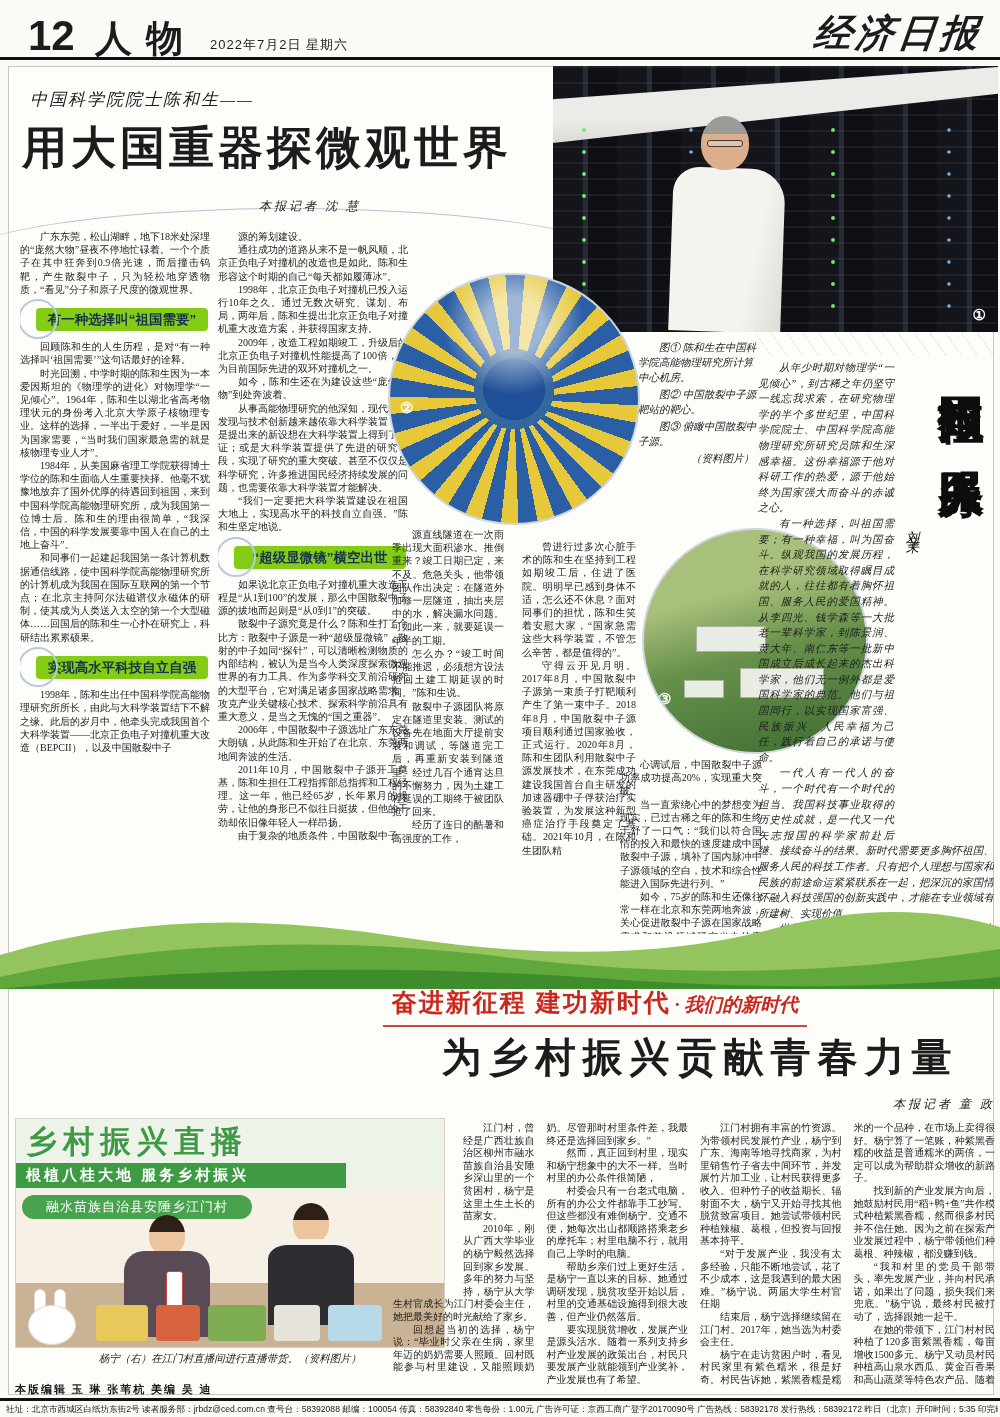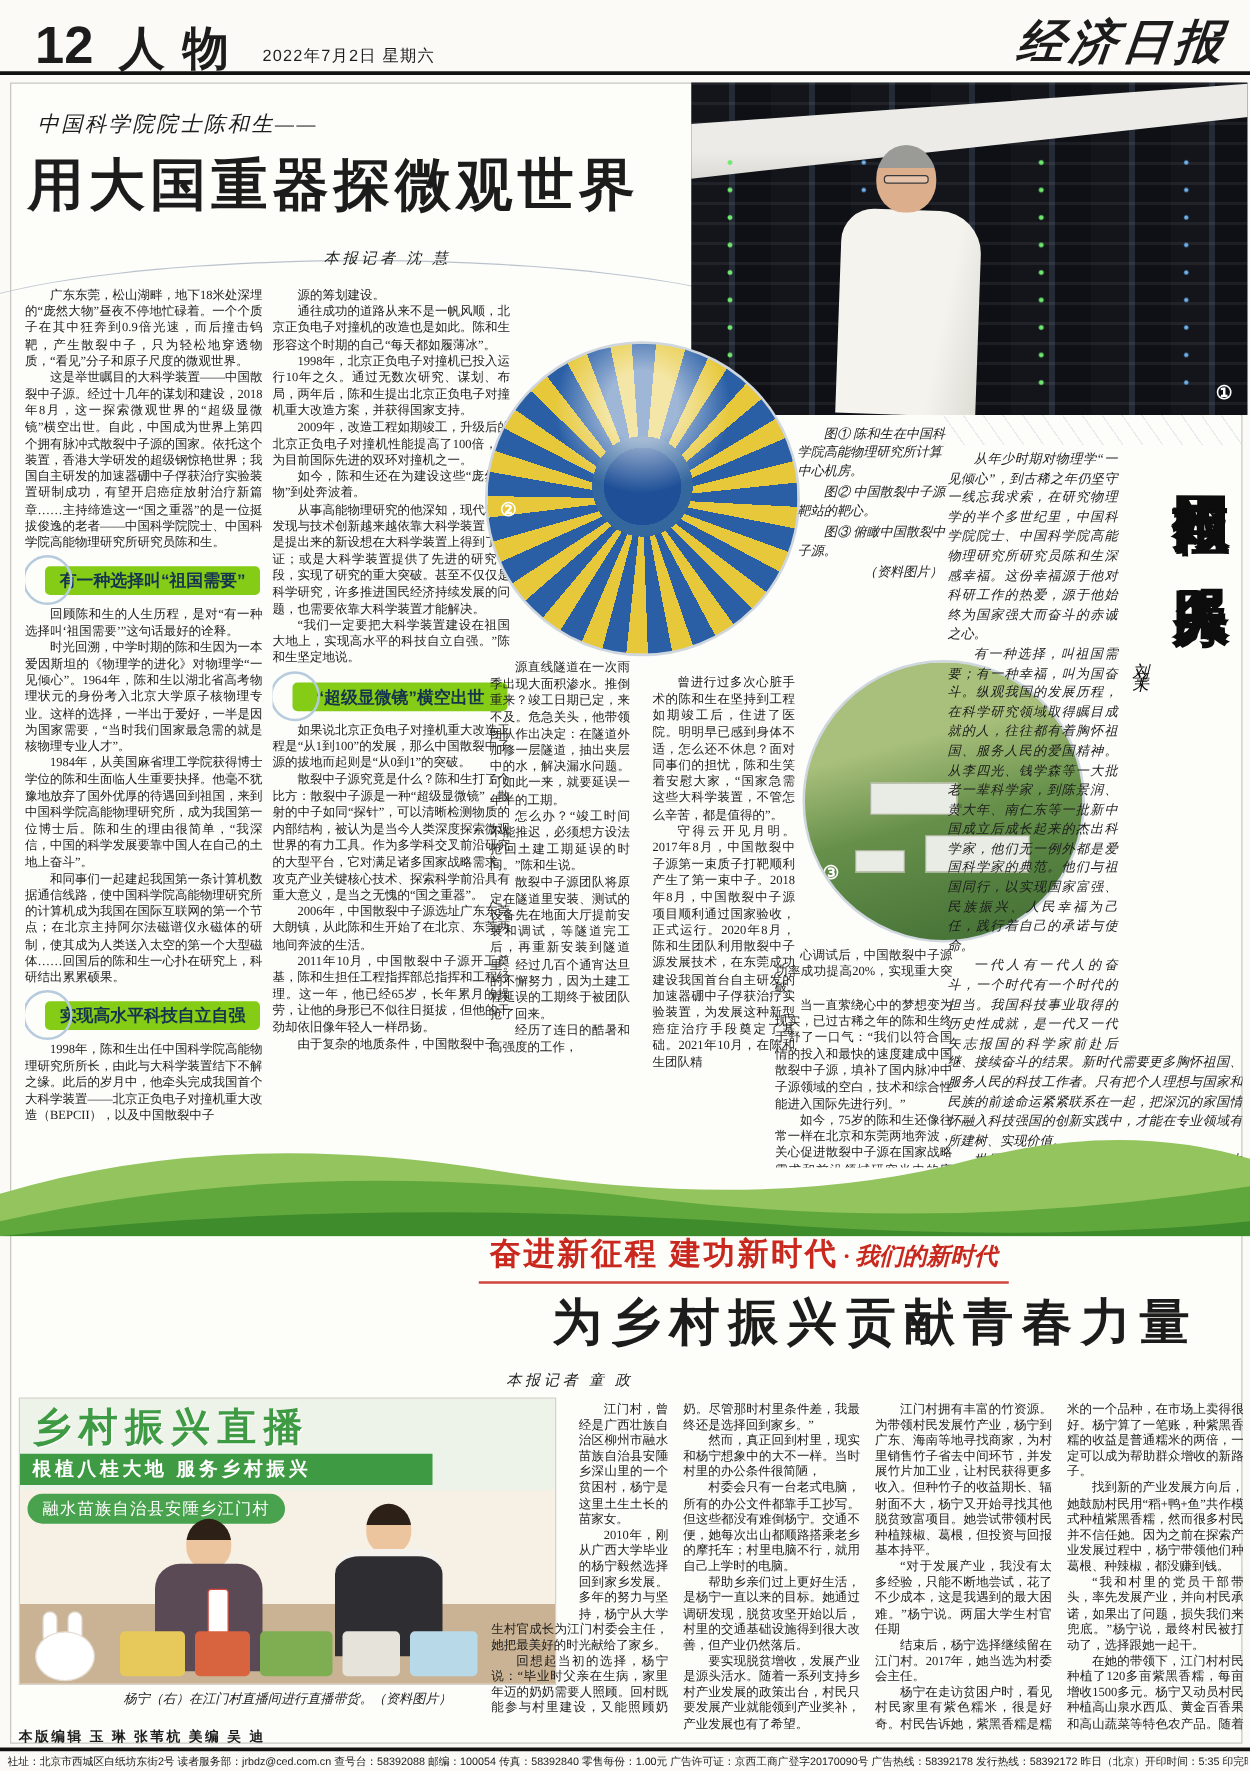--- a/index.html
+++ b/index.html
@@ -87,31 +87,31 @@
   .sidebar-text p{text-indent:2em;text-align:justify}
 
   
   .grass{left:0;top:893px;width:1000px;height:96px;z-index:5}
 
   
   .kicker2{left:383px;top:986px;width:424px;text-align:center;border-bottom:2px solid #d0483c;padding-bottom:6px;z-index:6}
   .k-main{font-family:"Liberation Sans",sans-serif;font-weight:900;font-size:25px;color:#c8281e;letter-spacing:2px}
   .k-sub{font-size:19px;color:#c8281e;font-style:italic;font-weight:bold}
   .headline2{left:405px;top:1030px;width:590px;text-align:center;font-size:40px;font-weight:900;letter-spacing:7px}
-  .byline2{left:405px;top:1096px;width:590px;text-align:left;font-size:12px;letter-spacing:3px;font-style:italic}
+  .byline2{left:405px;top:1096px;width:590px;text-align:right;font-size:12px;letter-spacing:3px;font-style:italic}
 
   
   .photo2{left:15px;top:1118px;width:430px;height:230px;overflow:hidden;border:1px solid #d5d2ca;
      background:linear-gradient(180deg,#eef3ea 0 32%,#f7f0e4 32% 72%,#c9b394 72%)}
   .bp-title{position:absolute;left:10px;top:2px;font-family:"Liberation Sans",sans-serif;font-weight:900;
      font-size:31px;color:#3f9a44;letter-spacing:6px;text-shadow:1px 1px 0 #fff}
   .bp-strip{position:absolute;left:0;top:44px;width:330px;background:#3f9a44;color:#fff;
      font-family:"Liberation Sans",sans-serif;font-weight:bold;font-size:15px;letter-spacing:3px;padding:3px 10px}
   .bp-pill{position:absolute;left:6px;top:76px;background:#49a24d;color:#fff;border-radius:14px;
-     font-size:13px;padding:3px 12px;letter-spacing:1px}
+     font-size:13px;padding:3px 24px;letter-spacing:1px}
   .person{position:absolute}
   .ph-head{width:36px;height:40px;border-radius:50% 50% 44% 44%;margin:0 auto;
      background:linear-gradient(180deg,#2c2017 0 42%,#ecc49e 42%)}
   .ph-body{width:86px;height:86px;border-radius:20px 20px 0 0;margin-top:-4px}
   .goods{position:absolute;bottom:6px;height:36px;border-radius:4px}
   .rabbit{position:absolute;left:10px;bottom:2px;width:52px;height:56px}
   .rb-ear{position:absolute;top:0;width:12px;height:26px;background:#fff;border:1px solid #e3dcd4;border-radius:8px}
   .rb-face{position:absolute;bottom:0;left:2px;width:48px;height:40px;background:#fff;border:1px solid #e3dcd4;border-radius:50%}
   .live-tag{position:absolute;left:150px;top:152px;width:17px;height:68px;background:#fff;border:1px solid #d0483c;
      color:#c8281e;font-size:10px;writing-mode:vertical-rl;text-orientation:upright;text-align:center;line-height:15px;border-radius:3px}
@@ -157,21 +157,20 @@
   <div class="p1-head"></div>
   <div class="p1-glasses"></div>
   <div class="photo-mark" style="right:12px;bottom:8px">①</div>
 </div>
 
 <div class="abs main-body">
 
   <div class="ncol col1 just">
     <div>
         <p>广东东莞，松山湖畔，地下18米处深埋的“庞然大物”昼夜不停地忙碌着。一个个质子在其中狂奔到0.9倍光速，而后撞击钨靶，产生散裂中子，只为轻松地穿透物质，“看见”分子和原子尺度的微观世界。</p>
-        <p>这是举世瞩目的大科学装置——中国散裂中子源。经过十几年的谋划和建设，2018年8月，这一探索微观世界的“超级显微镜”横空出世。自此，中国成为世界上第四个拥有脉冲式散裂中子源的国家。依托这个装置，香港大学研发的超级钢惊艳世界；我国自主研发的加速器硼中子俘获治疗实验装置研制成功，有望开启癌症放射治疗新篇章……主持缔造这一“国之重器”的是一位挺拔俊逸的老者——中国科学院院士、中国科学院高能物理研究所研究员陈和生。</p>
       </div>
     <div class="subhead">有一种选择叫“祖国需要”</div>
     <div>
         <p>回顾陈和生的人生历程，是对“有一种选择叫‘祖国需要’”这句话最好的诠释。</p>
         <p>时光回溯，中学时期的陈和生因为一本爱因斯坦的《物理学的进化》对物理学“一见倾心”。1964年，陈和生以湖北省高考物理状元的身份考入北京大学原子核物理专业。这样的选择，一半出于爱好，一半是因为国家需要，“当时我们国家最急需的就是核物理专业人才”。</p>
         <p>1984年，从美国麻省理工学院获得博士学位的陈和生面临人生重要抉择。他毫不犹豫地放弃了国外优厚的待遇回到祖国，来到中国科学院高能物理研究所，成为我国第一位博士后。陈和生的理由很简单，“我深信，中国的科学发展要靠中国人在自己的土地上奋斗”。</p>
         <p>和同事们一起建起我国第一条计算机数据通信线路，使中国科学院高能物理研究所的计算机成为我国在国际互联网的第一个节点；在北京主持阿尔法磁谱仪永磁体的研制，使其成为人类送入太空的第一个大型磁体……回国后的陈和生一心扑在研究上，科研结出累累硕果。</p>
       </div>
     <div class="subhead">实现高水平科技自立自强</div>
     <div>

